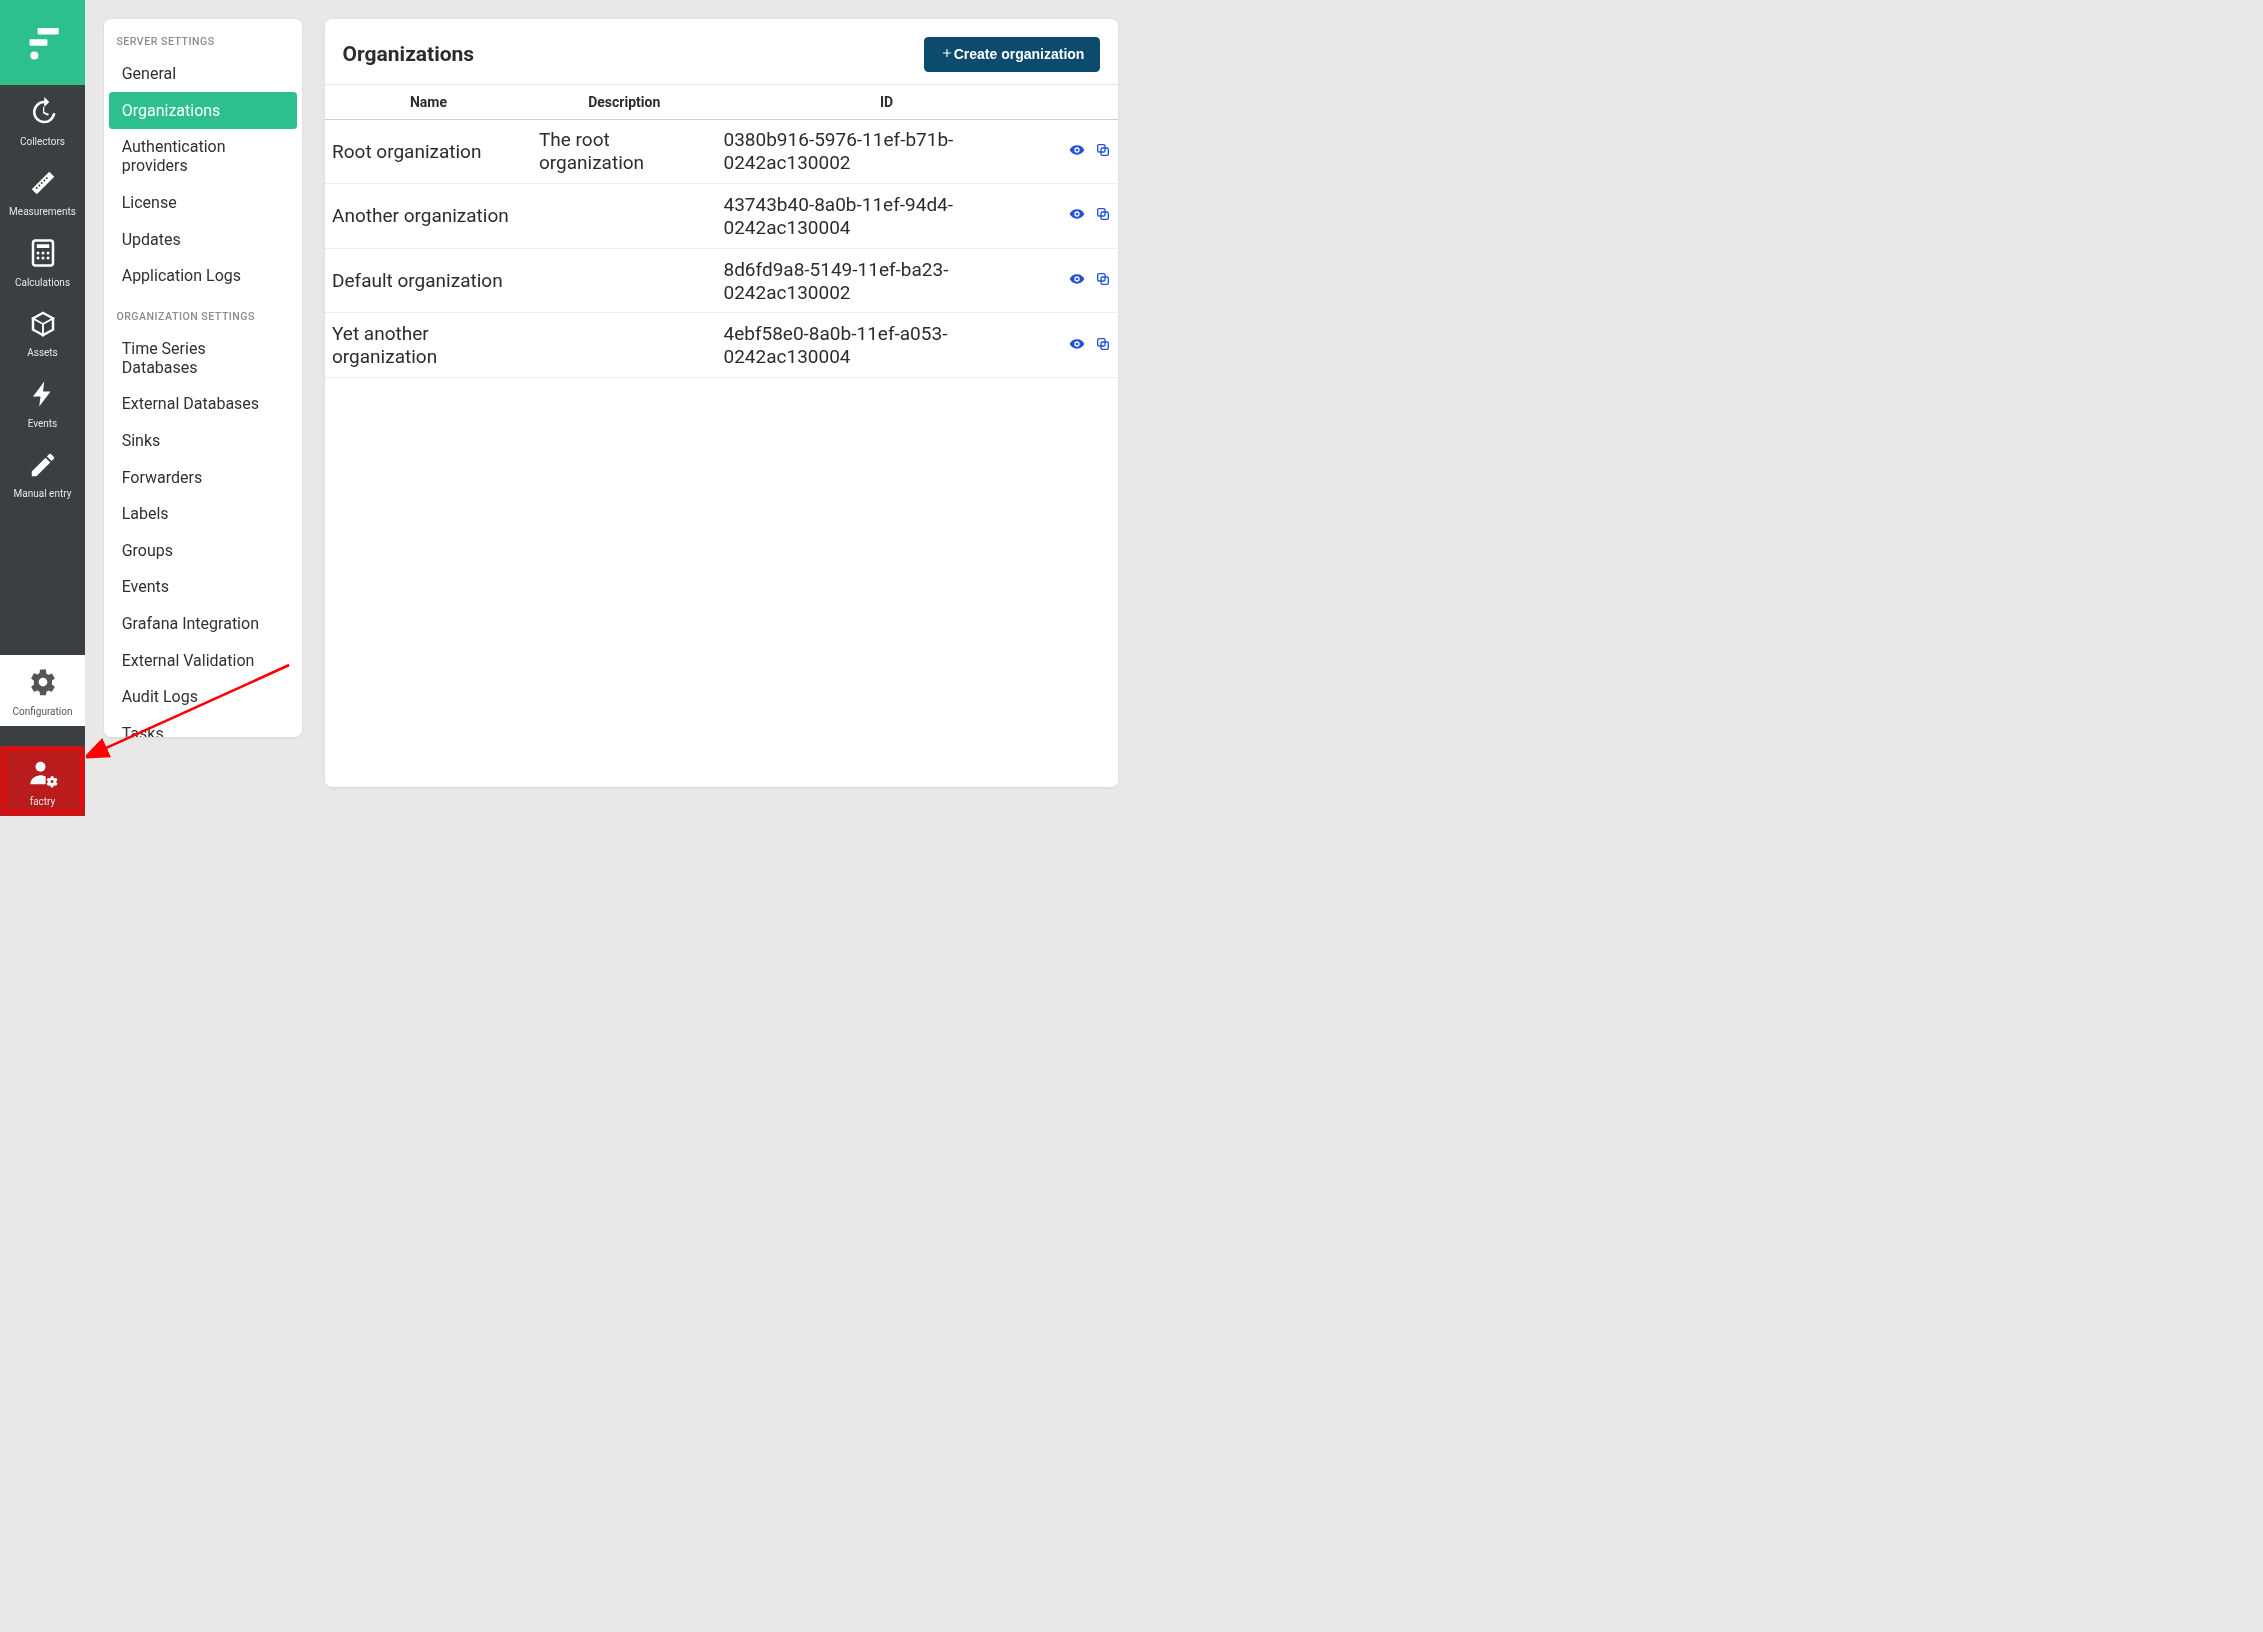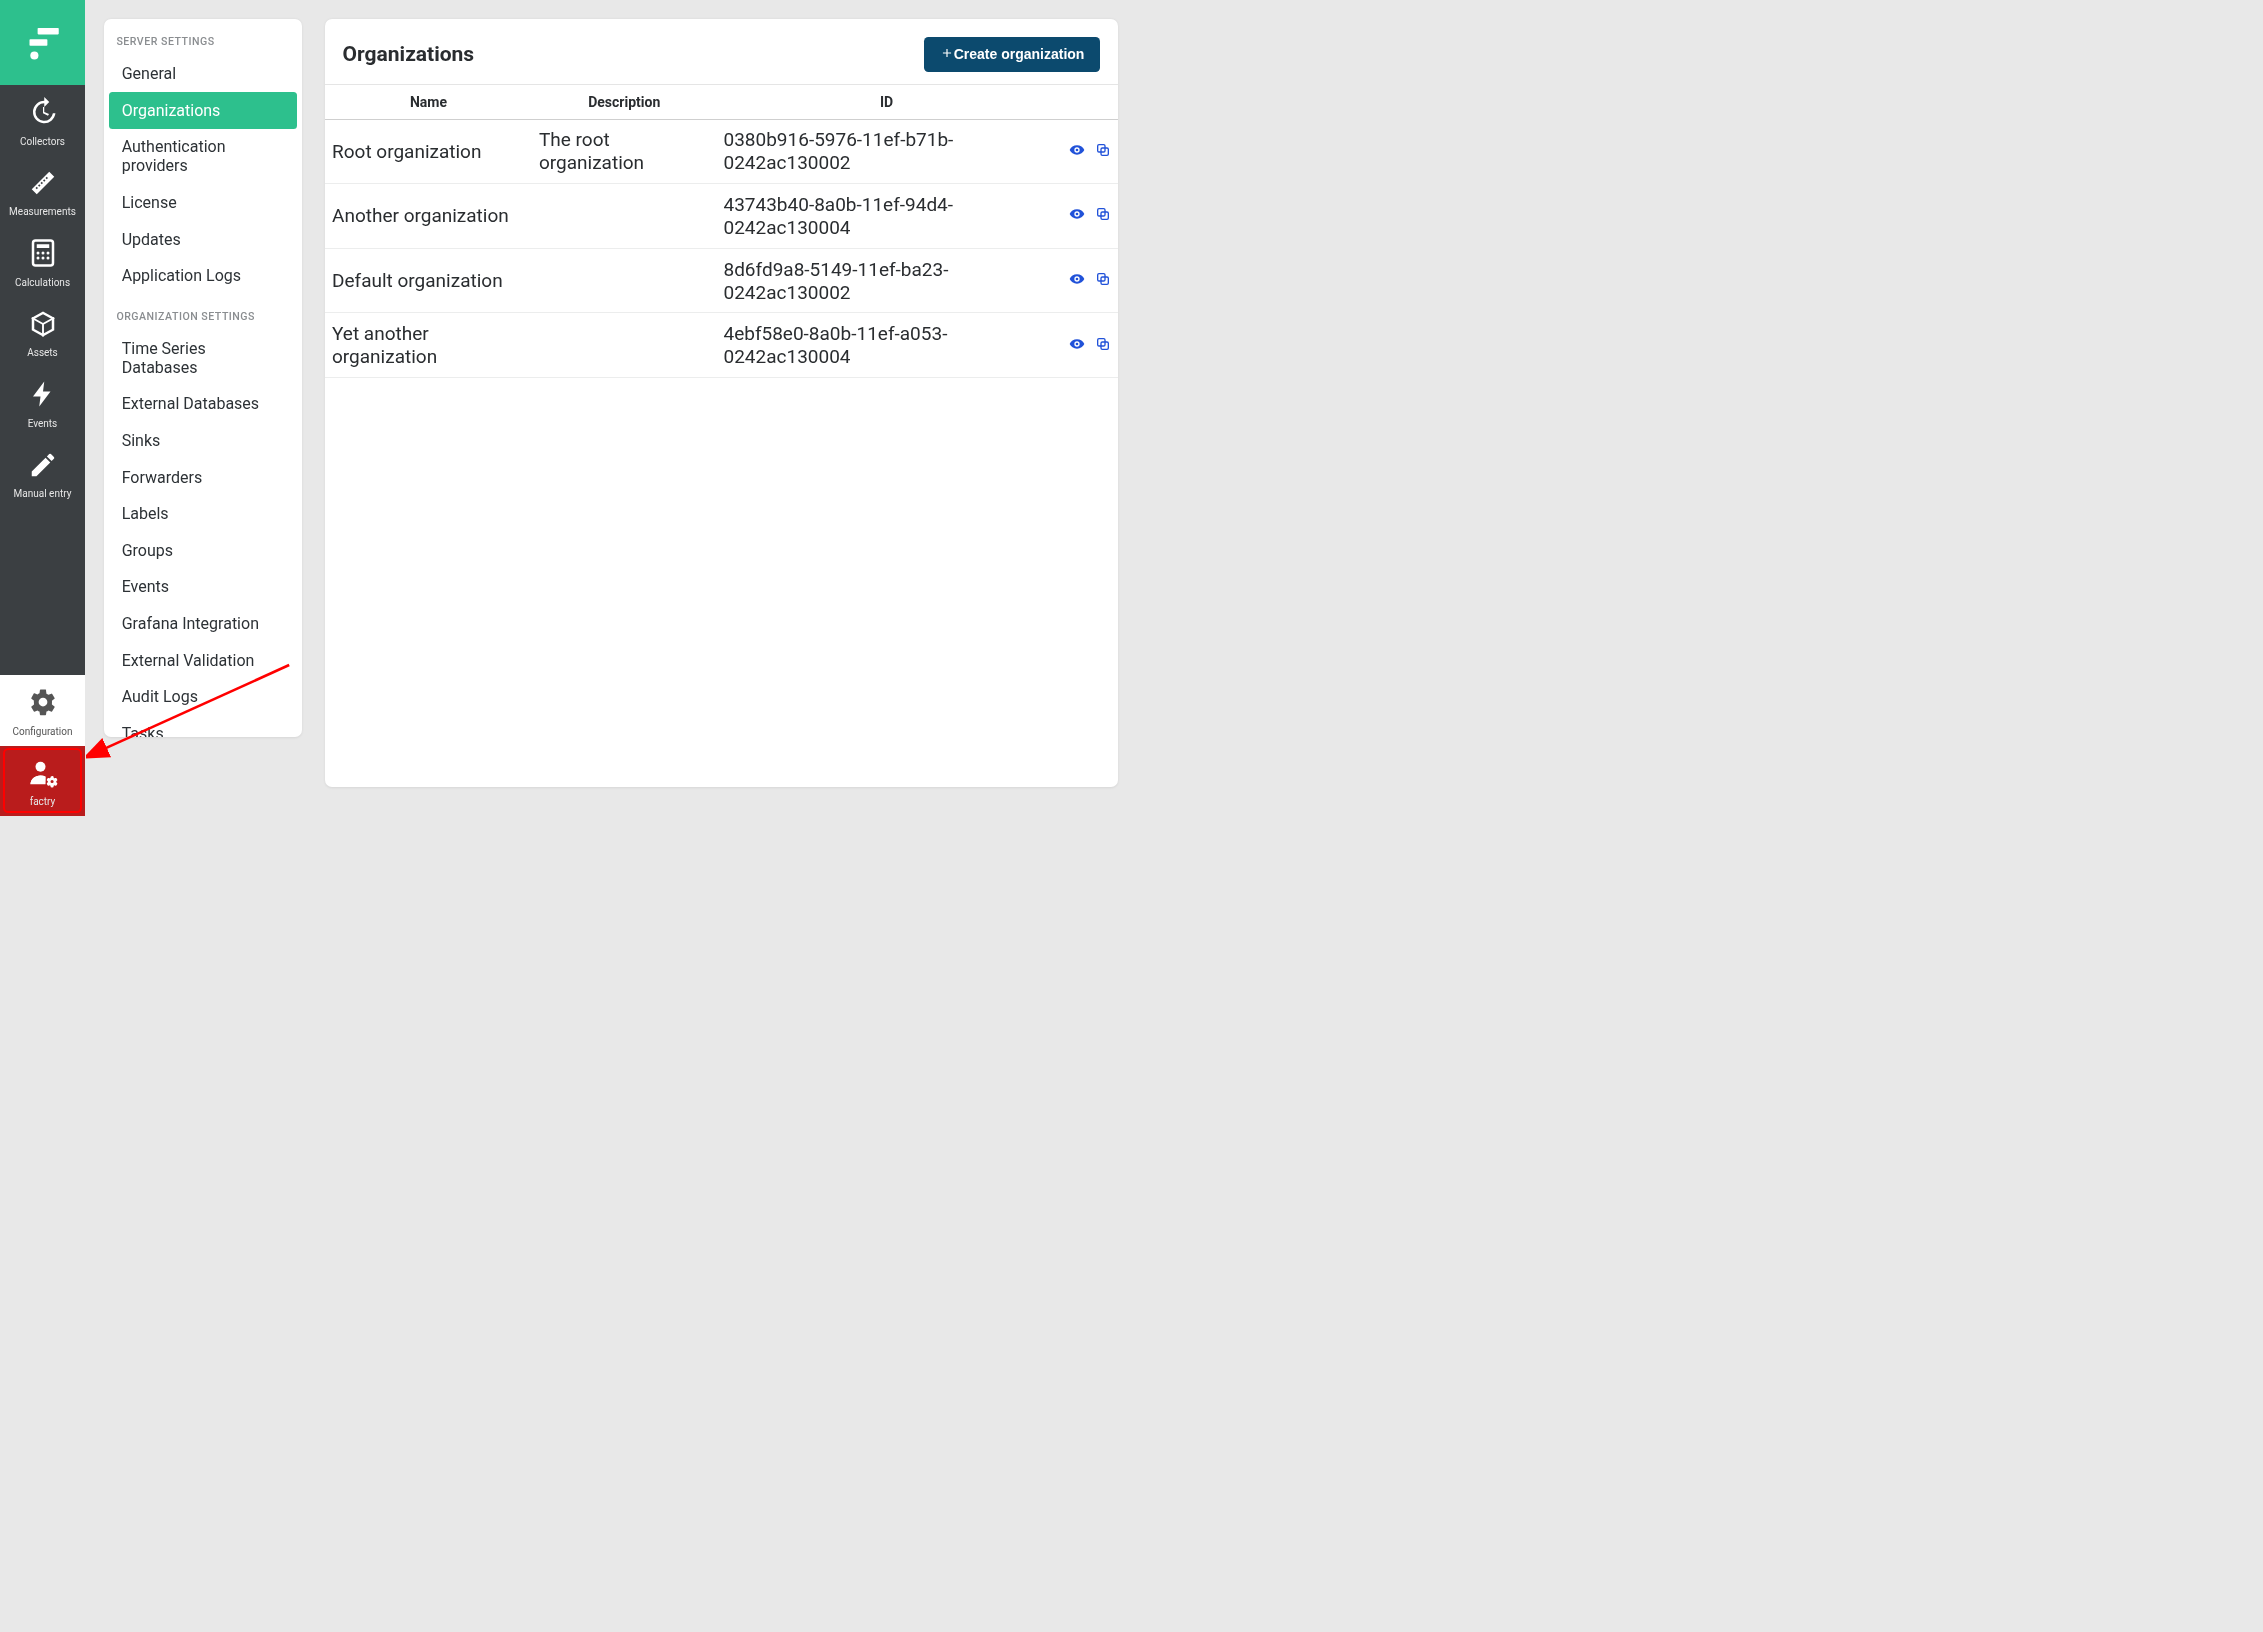--- a/index.html
+++ b/index.html
@@ -41,20 +41,21 @@
   .nav-item svg { width: 30px; height: 30px; }
   .nav-item-label {
     font-size: 10px;
     margin-top: 5.3px;
     text-align: center;
   }
   .nav-spacer { flex: 1; }
   .nav-bottom {
     display: flex;
     flex-direction: column;
+    gap: 20px;
   }
   .nav-config {
     background: #fff;
     color: #555;
   }
   .nav-config svg { fill: #555; }
   .nav-user {
     background: #b91c1c;
     position: relative;
   }

